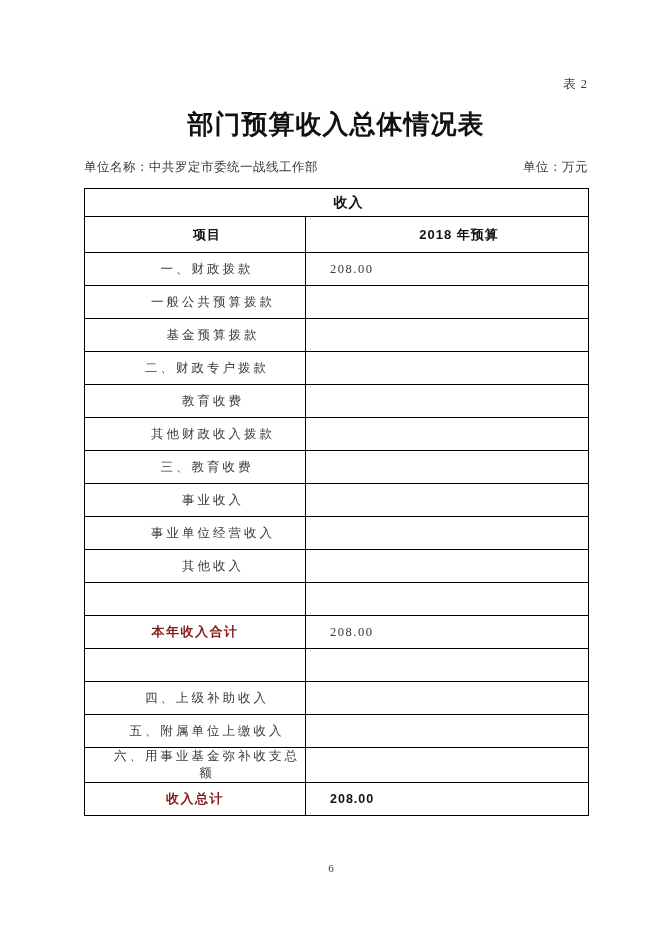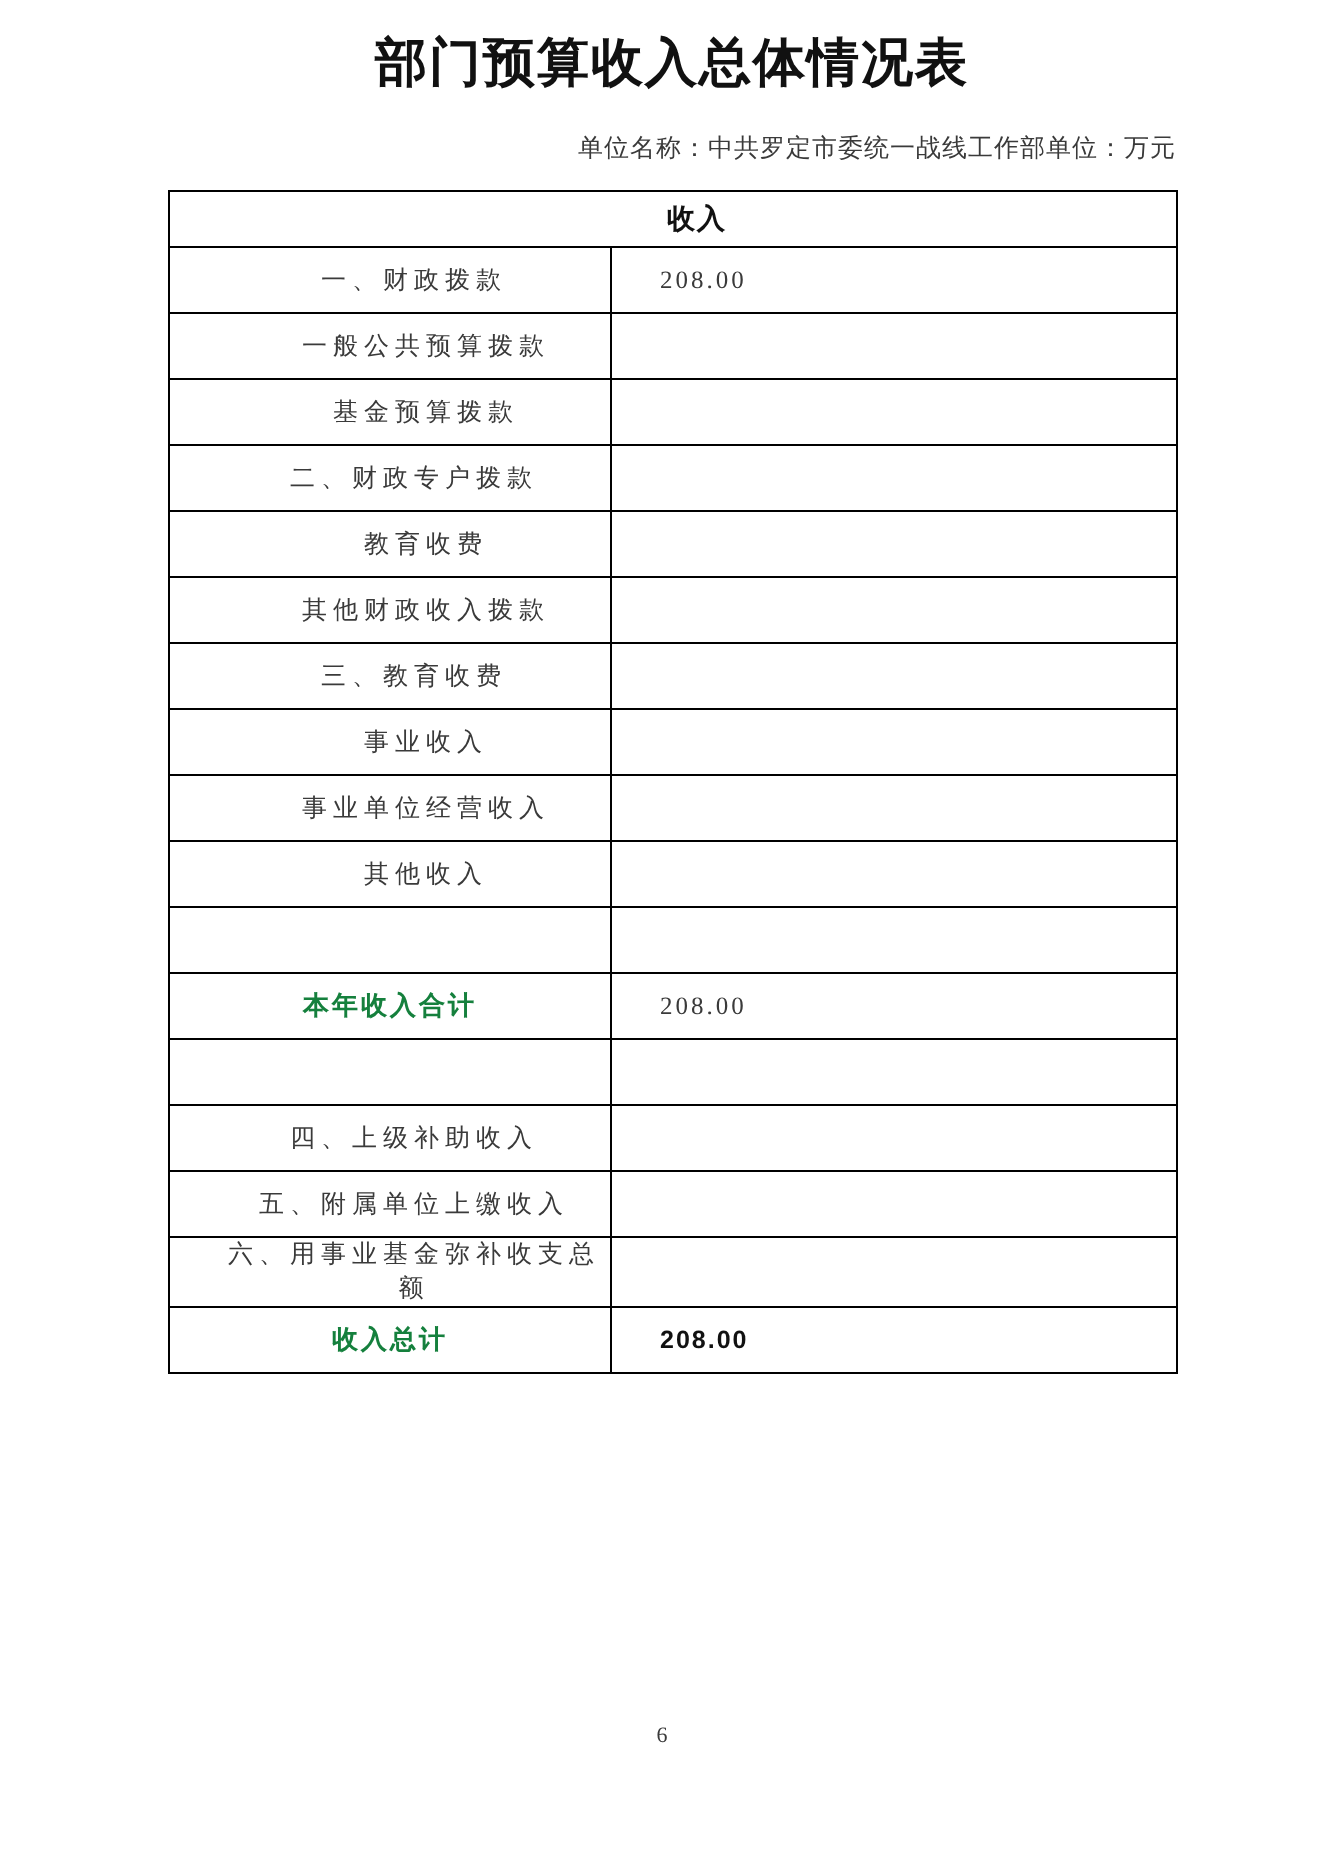--- a/index.html
+++ b/index.html
@@ -29,21 +29,21 @@
     text-align: center;
     font-family: "Liberation Sans", "DejaVu Sans", sans-serif;
     font-weight: bold;
     font-size: 26px;
     color: #111111;
     letter-spacing: 1px;
   }
   .meta-row {
     margin-top: 17px;
     display: flex;
-    justify-content: flex-end;
+    justify-content: space-between;
     font-size: 12.5px;
     color: #3a3a3a;
     letter-spacing: 0.5px;
   }
   table.income {
     margin-top: 12px;
     width: 504px;
     border-collapse: collapse;
     table-layout: fixed;
   }
@@ -80,21 +80,21 @@
     color: #3a3a3a;
     text-align: center;
   }
   td.item.indent { padding-left: 36px; }
   td.item.emphasis {
     text-align: center;
     padding-left: 0;
     font-family: "Liberation Sans", "DejaVu Sans", sans-serif;
     font-weight: bold;
     font-size: 13px;
-    color: #15803d;
+    color: #7f1d1d;
     letter-spacing: 1.5px;
   }
   td.value {
     height: 33px;
     font-size: 12.5px;
     letter-spacing: 1.5px;
     color: #3a3a3a;
   }
   td.value.vbold {
     font-family: "Liberation Sans", "DejaVu Sans", sans-serif;
@@ -110,34 +110,39 @@
     width: 662px;
     text-align: center;
     font-size: 11px;
     color: #3a3a3a;
   }
 </style>
 </head>
 <body>
 
 <div class="content">
+  <div class="table-label">表 2</div>
   <div class="doc-title">部门预算收入总体情况表</div>
   <div class="meta-row">
     <span>单位名称：中共罗定市委统一战线工作部</span>
     <span>单位：万元</span>
   </div>
   <table class="income">
     <colgroup>
         <col class="c-item">
         <col class="c-value">
       </colgroup>
     <thead>
       <tr>
         <th class="section-header" colspan="2">收入</th>
       </tr>
+      <tr>
+        <th class="col-header">项目</th>
+        <th class="col-header">2018 年预算</th>
+      </tr>
     </thead>
     <tbody id="table-body">
         <tr>
           <td class="item">一、财政拨款</td>
           <td class="value">208.00</td>
         </tr>
         <tr>
           <td class="item indent">一般公共预算拨款</td>
           <td class="value"></td>
         </tr>

